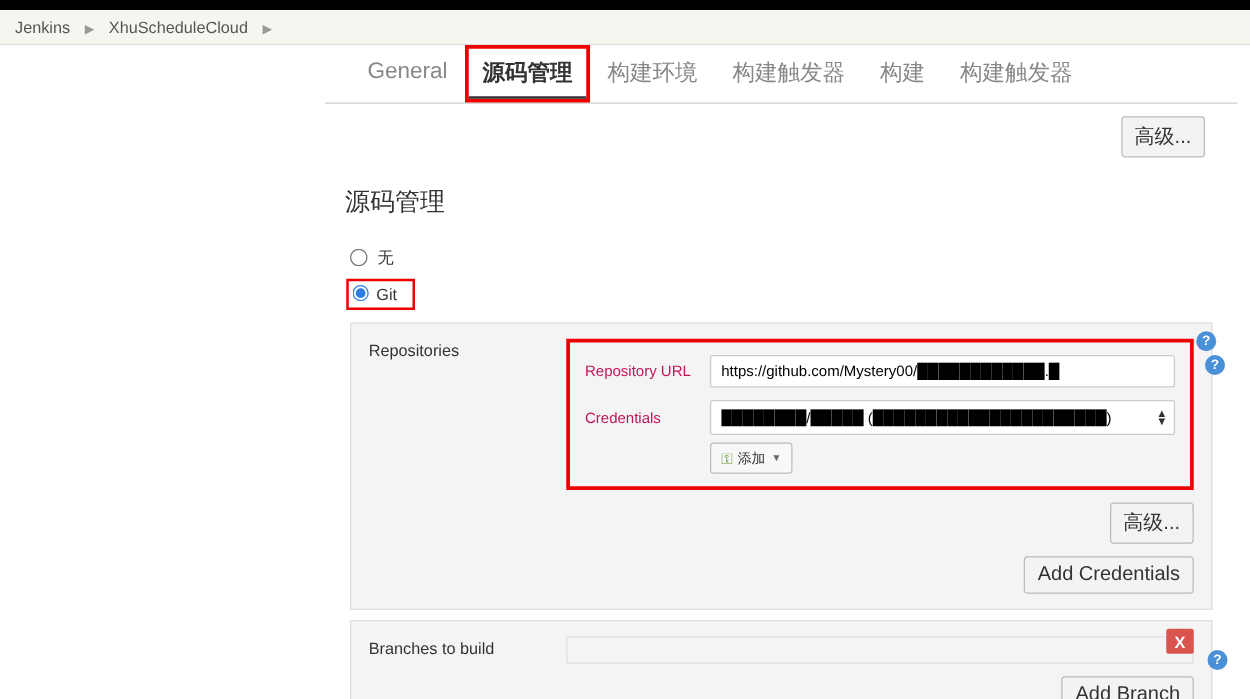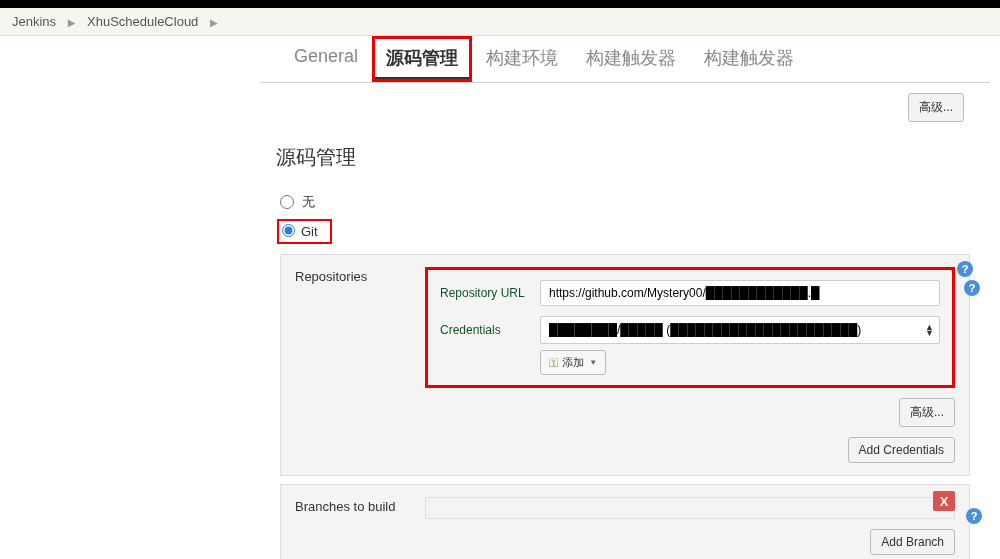--- a/index.html
+++ b/index.html
@@ -62,21 +62,21 @@
     .top-right {
       display: flex;
       justify-content: flex-end;
       padding: 6px 26px 16px 26px;
     }
     .btn {
       background: #f3f3f3;
       border: 1px solid #bbb;
       border-radius: 3px;
       padding: 5px 10px;
-      font-size: 12px;
+      font-size: 16px;
       cursor: pointer;
       color: #333;
     }
     .section-title {
       font-size: 20px;
       font-weight: 500;
       padding: 6px 16px 16px 16px;
     }
     .radio-row {
       display: flex;
@@ -97,20 +97,21 @@
       margin-left: 17px;
     }
     .radio-git-wrap input { margin-right: 6px; }
     .config-block {
       background: #f4f4f4;
       border: 1px solid #ddd;
       margin: 8px 20px 8px 20px;
       padding: 12px 14px;
       display: flex;
       position: relative;
+      gap: 28px;
     }
     .config-label {
       width: 130px;
       font-size: 13px;
       color: #333;
       padding-top: 2px;
     }
     .config-body {
       flex: 1;
       position: relative;
@@ -125,21 +126,21 @@
       border: 3px solid #e00;
     }
     .form-row {
       display: flex;
       align-items: center;
       margin-bottom: 10px;
     }
     .form-row-label {
       width: 100px;
       font-size: 12px;
-      color: #14532d;
+      color: #be185d;
     }
     .text-input {
       flex: 1;
       padding: 5px 8px;
       border: 1px solid #ccc;
       border-radius: 2px;
       font-size: 12px;
       background: #fff;
     }
     .select-input {
@@ -241,20 +242,21 @@
   <div class="sidebar"></div>
   <div class="content">
 
     <div class="tabs">
       <div class="tab">General</div>
       <div class="tab-red-wrap red-box">
         <div class="tab active" style="padding:7px 11px;">源码管理</div>
       </div>
       <div class="tab">构建环境</div>
       <div class="tab">构建触发器</div>
+      <div class="tab">构建</div>
       <div class="tab">构建触发器</div>
     </div>
 
     <div class="top-right">
       <button class="btn">高级...</button>
     </div>
 
     <div class="section-title">源码管理</div>
 
     <div class="radio-row">

